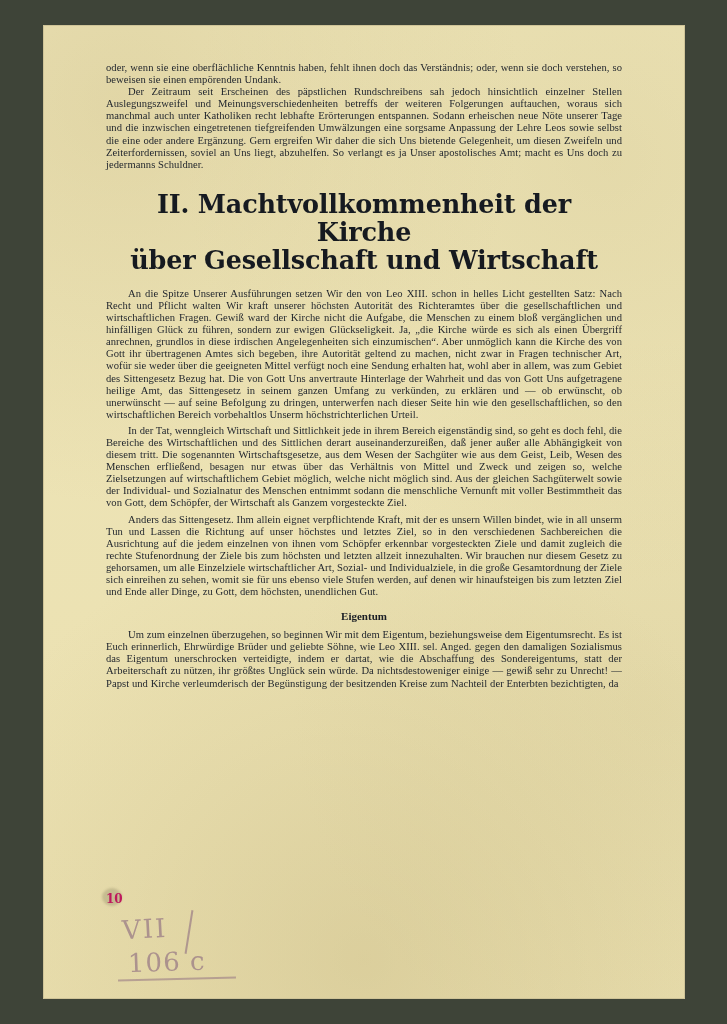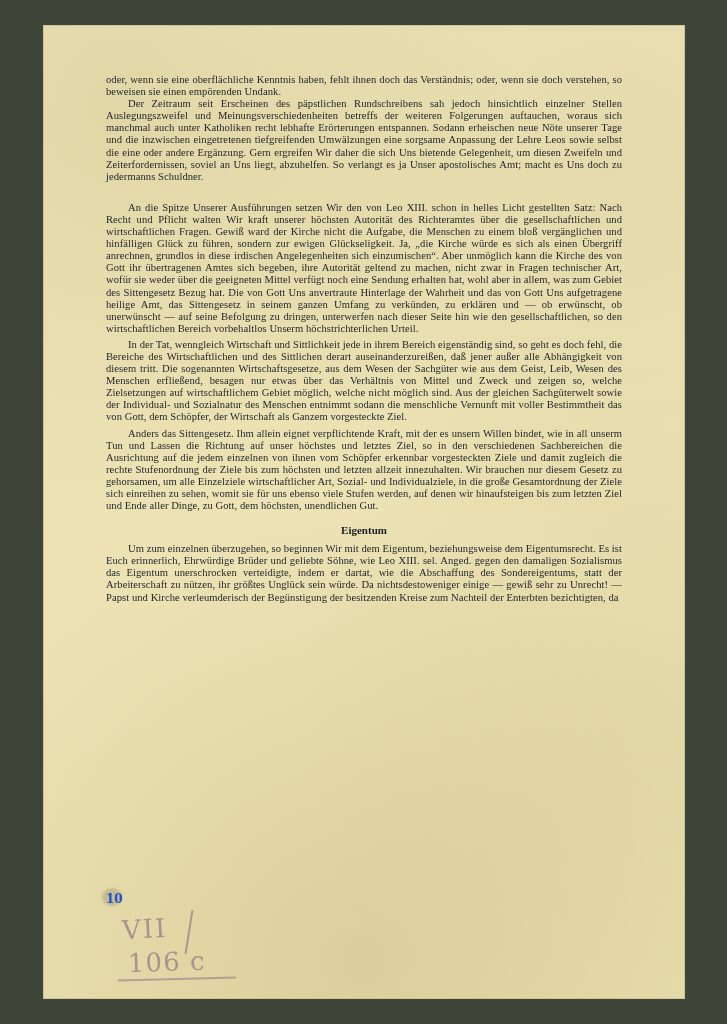--- a/index.html
+++ b/index.html
@@ -38,21 +38,21 @@
       radial-gradient(circle at 12% 8%, rgba(196,180,126,0.30), rgba(0,0,0,0) 38%),
       radial-gradient(circle at 88% 14%, rgba(200,186,132,0.25), rgba(0,0,0,0) 42%),
       radial-gradient(circle at 50% 96%, rgba(190,174,120,0.35), rgba(0,0,0,0) 45%),
       radial-gradient(circle at 96% 70%, rgba(205,192,140,0.28), rgba(0,0,0,0) 40%),
       linear-gradient(180deg, rgba(240,232,190,0.5), rgba(228,216,166,0.2));
     pointer-events: none;
   }
   .content {
     position: absolute;
     left: 62px;
-    top: 48px;
+    top: 36px;
     width: 516px;
     color: #1c2027;
   }
   p.para {
     margin: 0;
     font-size: 10.6px;
     line-height: 12.1px;
     text-align: justify;
     text-indent: 22px;
     color: #1e232b;
@@ -85,21 +85,21 @@
   .body-block p.para + p.para {
     margin-top: 4px;
   }
   .pagenum {
     position: absolute;
     left: 62px;
     top: 866px;
     font-family: "DejaVu Serif", serif;
     font-weight: bold;
     font-size: 12px;
-    color: #1d4ed8;
+    color: #be185d;
   }
   .pagenum-blot {
     position: absolute;
     left: 58px;
     top: 862px;
     width: 20px;
     height: 18px;
     border-radius: 50%;
     background: rgba(120,110,80,0.28);
     filter: blur(1.2px);
@@ -158,20 +158,22 @@
   <div class="page">
 
     <div class="content">
 
       <div class="top-block">
         <p class="para noindent toppara">oder, wenn sie eine oberflächliche Kenntnis haben, fehlt ihnen doch das Verständnis; oder, wenn sie doch verstehen, so beweisen sie einen empörenden Undank.</p>
         <p class="para">Der Zeitraum seit Erscheinen des päpstlichen Rundschreibens sah jedoch hinsichtlich einzelner Stellen Auslegungszweifel und Meinungsverschiedenheiten betreffs der weiteren Folgerungen auftauchen, woraus sich manchmal auch unter Katholiken recht lebhafte Erörterungen entspannen. Sodann erheischen neue Nöte unserer Tage und die inzwischen eingetretenen tiefgreifenden Umwälzungen eine sorgsame Anpassung der Lehre Leos sowie selbst die eine oder andere Ergänzung. Gern ergreifen Wir daher die sich Uns bietende Gelegenheit, um diesen Zweifeln und Zeiterfordernissen, soviel an Uns liegt, abzuhelfen. So verlangt es ja Unser apostolisches Amt; macht es Uns doch zu jedermanns Schuldner.</p>
       </div>
 
       <h1 class="heading">
+        <span class="l1">II. Machtvollkommenheit der Kirche</span>
+        <span class="l2">über Gesellschaft und Wirtschaft</span>
       </h1>
 
       <div class="body-block">
         <p class="para">An die Spitze Unserer Ausführungen setzen Wir den von Leo XIII. schon in helles Licht gestellten Satz: Nach Recht und Pflicht walten Wir kraft unserer höchsten Autorität des Richteramtes über die gesellschaftlichen und wirtschaftlichen Fragen. Gewiß ward der Kirche nicht die Aufgabe, die Menschen zu einem bloß vergänglichen und hinfälligen Glück zu führen, sondern zur ewigen Glückseligkeit. Ja, „die Kirche würde es sich als einen Übergriff anrechnen, grundlos in diese irdischen Angelegenheiten sich einzumischen“. Aber unmöglich kann die Kirche des von Gott ihr übertragenen Amtes sich begeben, ihre Autorität geltend zu machen, nicht zwar in Fragen technischer Art, wofür sie weder über die geeigneten Mittel verfügt noch eine Sendung erhalten hat, wohl aber in allem, was zum Gebiet des Sittengesetz Bezug hat. Die von Gott Uns anvertraute Hinterlage der Wahrheit und das von Gott Uns aufgetragene heilige Amt, das Sittengesetz in seinem ganzen Umfang zu verkünden, zu erklären und — ob erwünscht, ob unerwünscht — auf seine Befolgung zu dringen, unterwerfen nach dieser Seite hin wie den gesellschaftlichen, so den wirtschaftlichen Bereich vorbehaltlos Unserm höchstrichterlichen Urteil.</p>
         <p class="para">In der Tat, wenngleich Wirtschaft und Sittlichkeit jede in ihrem Bereich eigenständig sind, so geht es doch fehl, die Bereiche des Wirtschaftlichen und des Sittlichen derart auseinanderzureißen, daß jener außer alle Abhängigkeit von diesem tritt. Die sogenannten Wirtschaftsgesetze, aus dem Wesen der Sachgüter wie aus dem Geist, Leib, Wesen des Menschen erfließend, besagen nur etwas über das Verhältnis von Mittel und Zweck und zeigen so, welche Zielsetzungen auf wirtschaftlichem Gebiet möglich, welche nicht möglich sind. Aus der gleichen Sachgüterwelt sowie der Individual- und Sozialnatur des Menschen entnimmt sodann die menschliche Vernunft mit voller Bestimmtheit das von Gott, dem Schöpfer, der Wirtschaft als Ganzem vorgesteckte Ziel.</p>
         <p class="para">Anders das Sittengesetz. Ihm allein eignet verpflichtende Kraft, mit der es unsern Willen bindet, wie in all unserm Tun und Lassen die Richtung auf unser höchstes und letztes Ziel, so in den verschiedenen Sachbereichen die Ausrichtung auf die jedem einzelnen von ihnen vom Schöpfer erkennbar vorgesteckten Ziele und damit zugleich die rechte Stufenordnung der Ziele bis zum höchsten und letzten allzeit innezuhalten. Wir brauchen nur diesem Gesetz zu gehorsamen, um alle Einzelziele wirtschaftlicher Art, Sozial- und Individualziele, in die große Gesamtordnung der Ziele sich einreihen zu sehen, womit sie für uns ebenso viele Stufen werden, auf denen wir hinaufsteigen bis zum letzten Ziel und Ende aller Dinge, zu Gott, dem höchsten, unendlichen Gut.</p>
       </div>
 
       <h2 class="subheading">Eigentum</h2>
 

